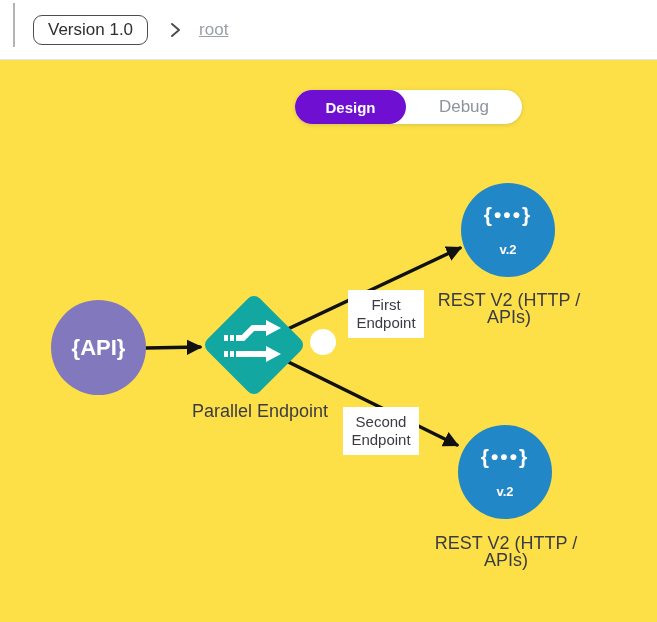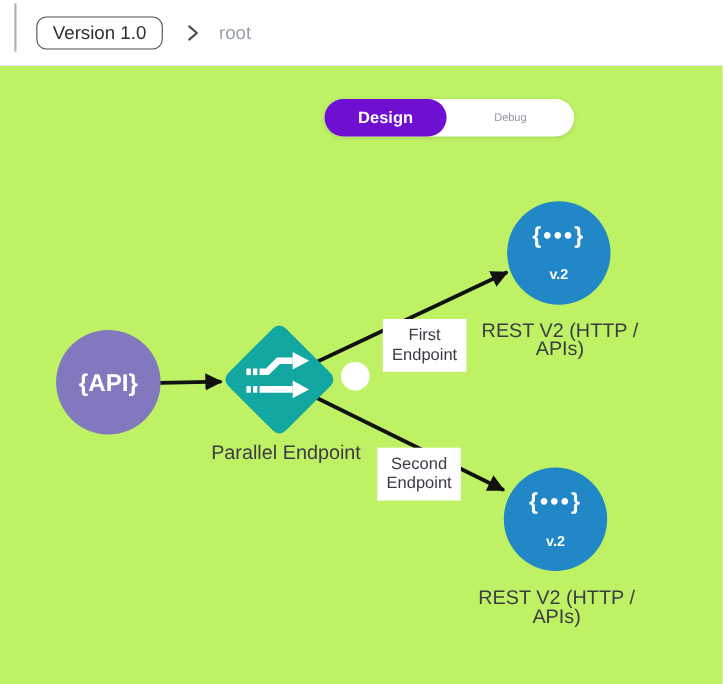--- a/index.html
+++ b/index.html
@@ -10,35 +10,35 @@
   .header { position:absolute; left:0; top:0; width:657px; height:60px;
             background:#ffffff; border-bottom:1px solid #dfe3ea;
             display:flex; align-items:center; }
   .header-accent { position:absolute; left:13px; top:3px; width:2px; height:44px;
                    background:#b3b3b3; }
   .version-btn { margin-left:33px; padding:3px 14px; height:30px;
                  border:1.6px solid #4d4d4d; border-radius:9px; background:#ffffff;
                  font-size:17px; color:#2e2e2e; font-family:inherit; cursor:pointer;
                  display:flex; align-items:center;text-align:center; }
   .crumb-chevron { margin-left:20px; display:flex; align-items:center; }
-  .crumb-root { margin-left:16px; font-size:17px; color:#9aa0a8; }
+  .crumb-root { margin-left:16px; font-size:17px; color:#9aa0a8;text-decoration:underline; }
 
   
   .canvas { position:absolute; left:0; top:60px; width:657px; height:562px;
-            background:#bef264; }
+            background:#fde047; }
 
   
   .mode-toggle { position:absolute; left:295px; top:30px; width:227px; height:34px;
                  background:#ffffff; border-radius:17px;
                  box-shadow:0 1px 4px rgba(40,60,90,.18); display:flex; }
   .tab-design { width:111px; height:34px; border-radius:17px; background:#6e0fd2;
                 color:#ffffff; font-size:15px; font-weight:700;
                 display:flex; align-items:center; justify-content:center; cursor:pointer; }
   .tab-debug { flex:1; display:flex; align-items:center; justify-content:center;
-               color:#8f939c; font-size:10px; cursor:pointer; }
+               color:#8f939c; font-size:17px; cursor:pointer; }
 
   
   .edges { position:absolute; left:0; top:0; width:657px; height:562px;
            z-index:1; pointer-events:none; }
 
   
   .node-circle { position:absolute; border-radius:50%; z-index:3;
                  display:flex; flex-direction:column; align-items:center;
                  justify-content:center; cursor:pointer; }
   .node-api { left:51px; top:240px; width:95px; height:95px; background:#8278be; }

